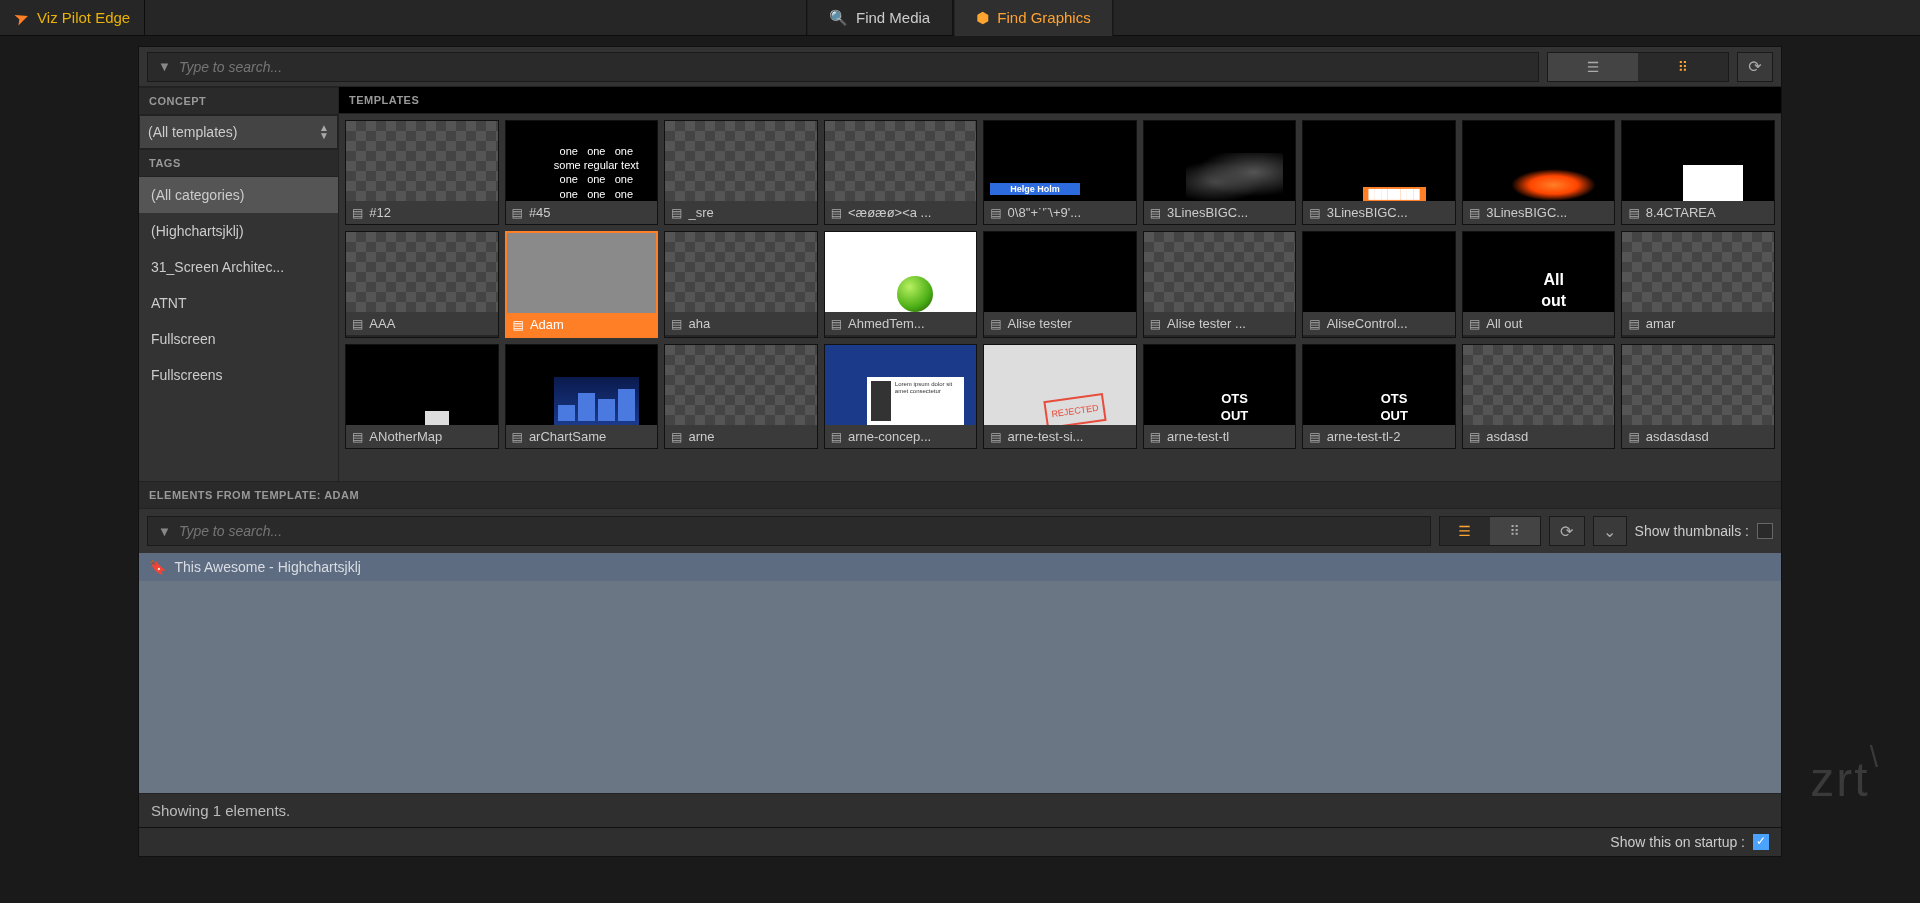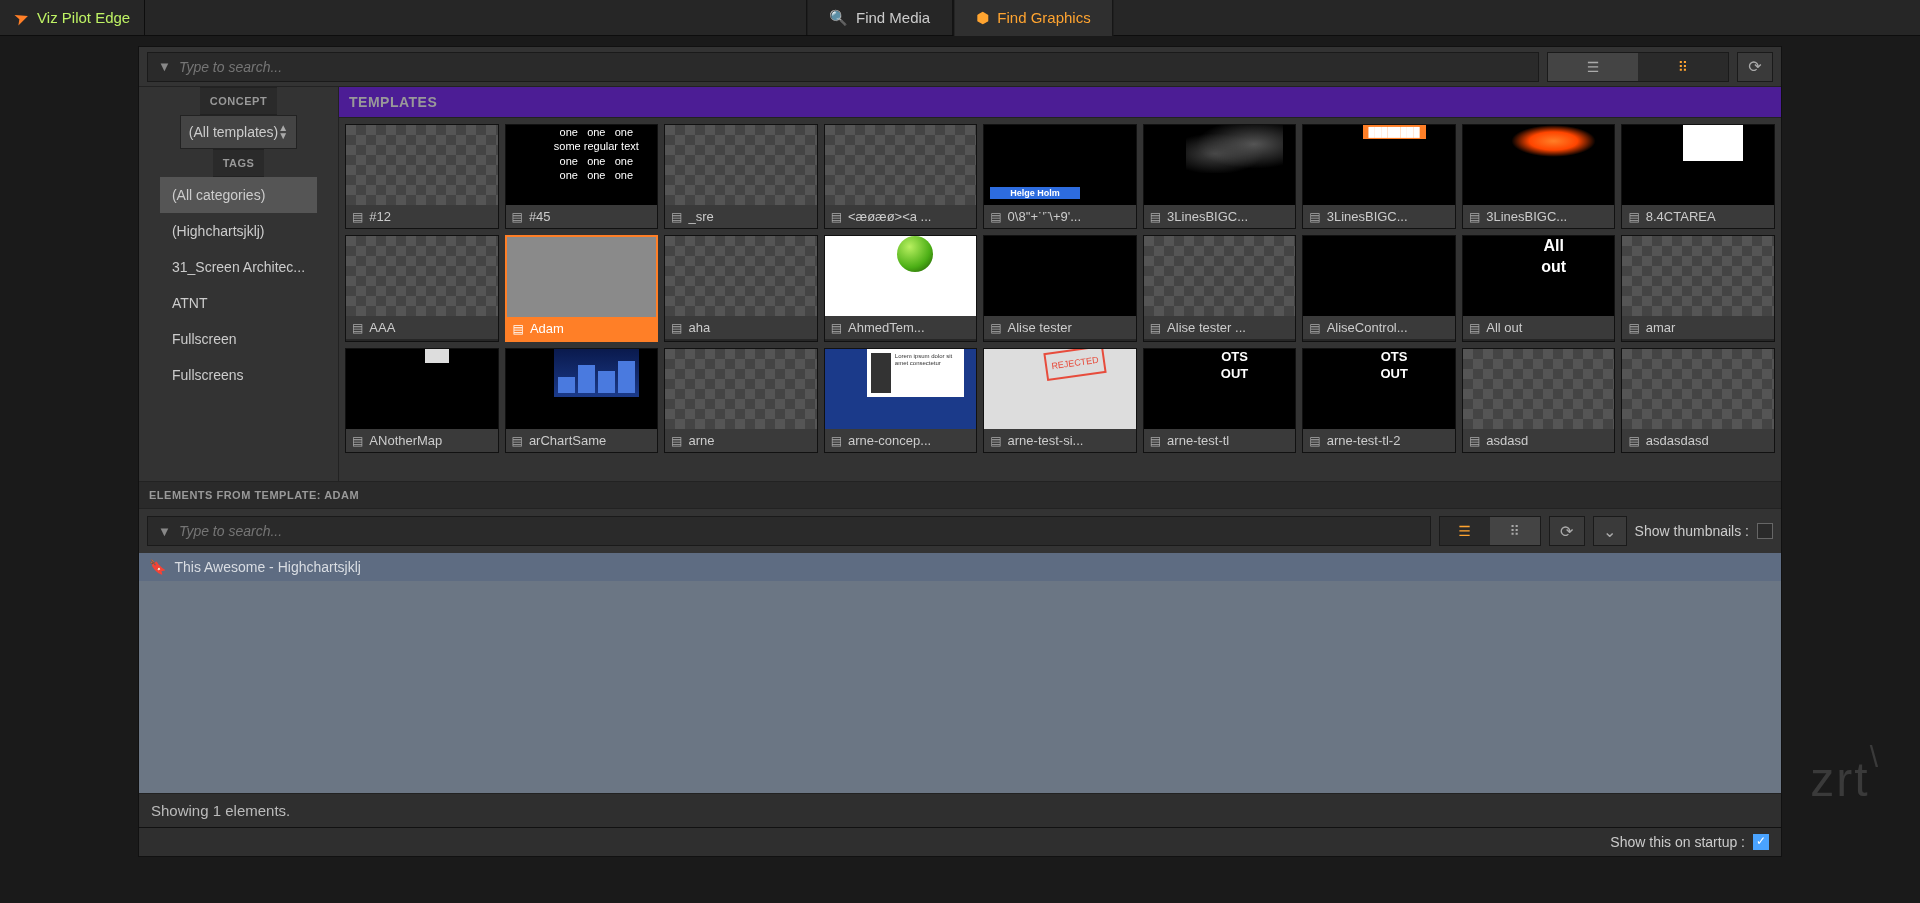--- a/index.html
+++ b/index.html
@@ -2,21 +2,21 @@
 <html><head>
 <meta charset="utf-8">
 <style>
 * { margin:0; padding:0; box-sizing:border-box; font-family:"Segoe UI",Arial,sans-serif; }
 body { background:#1a1a1a; color:#ccc; width:1920px; height:903px; overflow:hidden; position:relative; }
 
 
 .topbar { height:36px; background:#262626; border-bottom:1px solid #0d0d0d; display:flex; align-items:center; }
 .logo { display:flex; align-items:center; gap:8px; padding:0 14px; border-right:1px solid #0d0d0d; height:100%; }
 .logo-icon { color:#ff7f27; font-size:18px; transform:rotate(-20deg); }
-.logo-text { color:#bef264; font-size:15px; }
+.logo-text { color:#eab308; font-size:15px; }
 .tabs { display:flex; margin-left:auto; margin-right:auto; position:absolute; left:50%; transform:translateX(-50%); height:36px; }
 .tab { display:flex; align-items:center; gap:8px; padding:0 22px; height:100%; border-left:1px solid #0d0d0d; border-right:1px solid #0d0d0d; font-size:15px; cursor:pointer; }
 .tab.active { background:#2f2f2f; color:#ffa430; }
 .tab-icon { font-size:15px; }
 
 
 .panel { position:absolute; left:138px; top:46px; right:138px; bottom:46px; background:#333; border:1px solid #111; display:flex; flex-direction:column; }
 
 
 .searchrow { height:40px; display:flex; align-items:center; gap:8px; padding:6px 8px; border-bottom:1px solid #222; }
@@ -25,38 +25,38 @@
 .filter-icon { color:#888; font-size:13px; }
 .viewtoggle { display:flex; background:#2a2a2a; border:1px solid #1a1a1a; height:30px; }
 .viewbtn { width:90px; display:flex; align-items:center; justify-content:center; cursor:pointer; }
 .viewbtn.active .grid-icon { color:#ffa430; }
 .viewbtn.inactive { background:#444; }
 .list-icon,.grid-icon { font-size:14px; color:#aaa; }
 .refreshbtn { width:36px; height:30px; background:#3a3a3a; border:1px solid #1a1a1a; display:flex; align-items:center; justify-content:center; cursor:pointer; color:#aaa; font-size:16px; }
 
 
 .split { flex:1; display:flex; min-height:0; }
-.sidebar { width:200px; background:#333; display:flex; flex-direction:column; border-right:1px solid #222;align-items:center; }
+.sidebar { width:200px; background:#333; display:flex; flex-direction:column; border-right:1px solid #222; }
 .side-header { background:#2a2a2a; color:#999; font-size:11px; font-weight:600; letter-spacing:.5px; padding:7px 10px; border-top:1px solid #222; border-bottom:1px solid #222; }
 .concept-select { margin:0; background:#444; height:34px; display:flex; align-items:center; justify-content:space-between; padding:0 8px; color:#ccc; font-size:14px; border:1px solid #222; cursor:pointer; }
 .sel-arrows { font-size:10px; line-height:8px; color:#aaa; }
 .tagitem { padding:10px 12px; font-size:14px; color:#ccc; cursor:pointer; white-space:nowrap; overflow:hidden; text-overflow:ellipsis; }
 .tagitem.selected { background:#555; }
 .tagscroll { overflow-y:auto; flex:1; position:relative; }
 .tagscroll::-webkit-scrollbar{width:10px}.tagscroll::-webkit-scrollbar-track{background:#2a2a2a}.tagscroll::-webkit-scrollbar-thumb{background:#555}
 
 
 .gridwrap { flex:1; display:flex; flex-direction:column; min-width:0; }
-.grid-header { background:#4c1d95; color:#999; font-size:14px; font-weight:600; letter-spacing:.5px; padding:7px 10px; border-bottom:1px solid #222; }
+.grid-header { background:#000000; color:#999; font-size:11px; font-weight:600; letter-spacing:.5px; padding:7px 10px; border-bottom:1px solid #222; }
 .grid { flex:1; overflow:auto; padding:6px; background:#333; }
 .grid::-webkit-scrollbar{width:12px;height:12px}.grid::-webkit-scrollbar-track{background:#2a2a2a}.grid::-webkit-scrollbar-thumb{background:#555}
 .cards { display:grid; grid-template-columns:repeat(9,1fr); gap:6px; }
 .card { background:#262626; border:1px solid #111; cursor:pointer; }
 .card.selected { border:2px solid #ff7f27; }
-.thumb { height:80px; background-color:#555; background-image:linear-gradient(45deg,#444 25%,transparent 25%,transparent 75%,#444 75%),linear-gradient(45deg,#444 25%,transparent 25%,transparent 75%,#444 75%); background-size:20px 20px; background-position:0 0,10px 10px; display:flex; align-items:flex-start; justify-content:center; overflow:hidden; position:relative;padding-left:30px; }
+.thumb { height:80px; background-color:#555; background-image:linear-gradient(45deg,#444 25%,transparent 25%,transparent 75%,#444 75%),linear-gradient(45deg,#444 25%,transparent 25%,transparent 75%,#444 75%); background-size:20px 20px; background-position:0 0,10px 10px; display:flex; align-items:flex-end; justify-content:center; overflow:hidden; position:relative;padding-left:30px; }
 .thumb.blk { background:#000; }
 .thumb.gry { background:#8a8a8a; }
 .th-txt { color:#fff; font-size:11px; text-align:center; line-height:1.3; }
 .th-orange-bar { background:#ff7f27; color:#fff; font-size:9px; padding:2px 6px; }
 .th-blue-bar { background:#2d6cdf; color:#fff; font-size:9px; padding:1px 20px;font-weight:bold; }
 .card-label { display:flex; align-items:center; gap:6px; padding:4px 6px; background:#3a3a3a; color:#ccc; font-size:13px; white-space:nowrap; overflow:hidden; text-overflow:ellipsis; }
 .card.selected .card-label { background:#ff7f27; color:#fff; }
 .tpl-icon { font-size:12px; color:#aaa; flex-shrink:0; }
 .card.selected .tpl-icon { color:#fff; }
 

